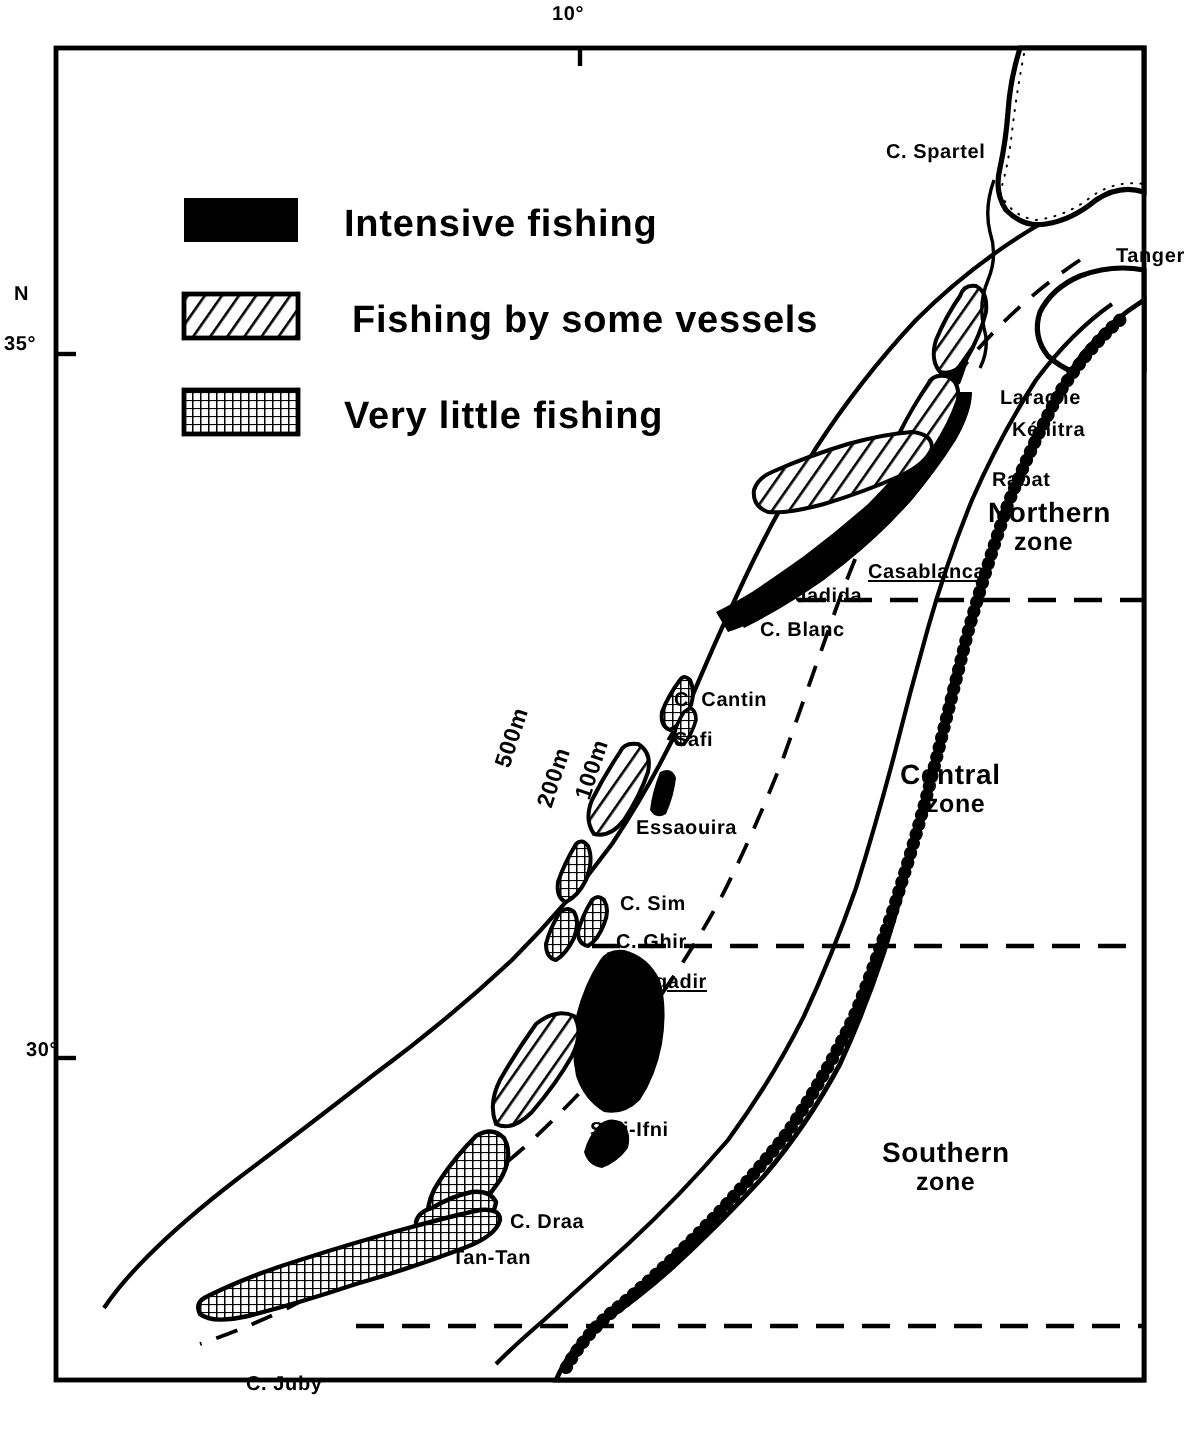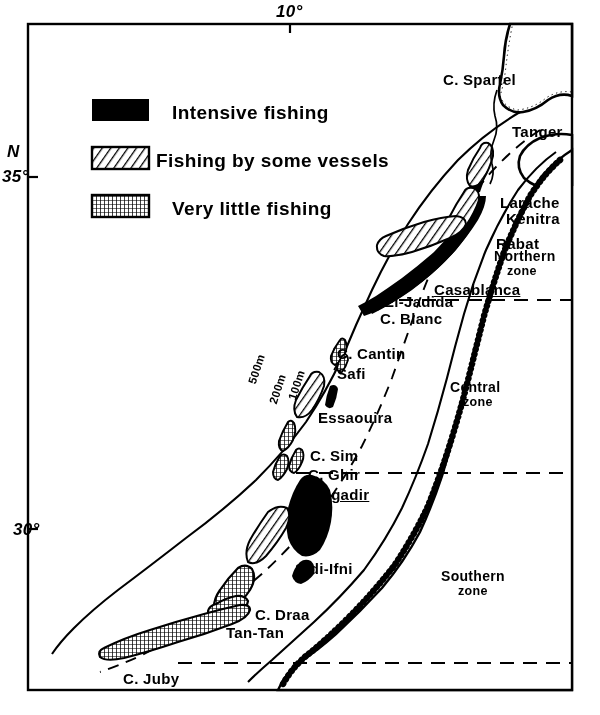--- a/index.html
+++ b/index.html
@@ -15,23 +15,23 @@
   
   .lbl{
     position:absolute;
     font-family:"Liberation Sans", sans-serif;
     font-weight:bold;
     color:#000;
     white-space:nowrap;
     letter-spacing:0.3px;
     line-height:1;
   }
-  .city{font-size:15px;}
+  .city{font-size:10px;}
   .zone{font-size:14px;text-align:center;}
-  .axis{font-size:17px;font-weight:bold;font-style:italic;}
+  .axis{font-size:10px;font-weight:bold;}
   .legend-text{font-size:19px;font-weight:bold;letter-spacing:0.4px;}
   .contour{
     font-size:11.5px;font-weight:bold;
     transform-origin:left top;
   }
 </style>
 </head>
 <body>
 
 <div id="map-root">
@@ -232,41 +232,41 @@
       <rect x="92" y="195" width="57" height="22" fill="url(#stipple)" stroke="#000" stroke-width="2.4"></rect>
     </g>
   </svg>
 
   <div class="lbl axis" style="left:276px;top:3px;">10°</div>
   <div class="lbl axis" style="left:7px;top:143px;">N</div>
   <div class="lbl axis" style="left:2px;top:168px;">35°</div>
   <div class="lbl axis" style="left:13px;top:521px;">30°</div>
 
   <div class="lbl legend-text" style="left:172px;top:103px;">Intensive fishing</div>
-  <div class="lbl legend-text" style="left:156px;top:151px;">Fishing by some vessels</div>
+  <div class="lbl legend-text" style="left:176px;top:151px;">Fishing by some vessels</div>
   <div class="lbl legend-text" style="left:172px;top:199px;">Very little fishing</div>
 
   <div class="lbl city" style="left:443px;top:72px;">C. Spartel</div>
-  <div class="lbl city" style="left:512px;top:124px;">Tanger</div>
+  <div class="lbl city" style="left:558px;top:124px;">Tanger</div>
   <div class="lbl city" style="left:500px;top:151px;margin-top:44px;">Larache</div>
   <div class="lbl city" style="left:506px;top:211px;">Kénitra</div>
   <div class="lbl city" style="left:496px;top:236px;">Rabat</div>
   <div class="lbl city" style="left:434px;top:282px;text-decoration:underline;">Casablanca</div>
   <div class="lbl city" style="left:384px;top:294px;">El-Jadida</div>
   <div class="lbl city" style="left:380px;top:311px;">C. Blanc</div>
   <div class="lbl city" style="left:337px;top:346px;">C. Cantin</div>
   <div class="lbl city" style="left:337px;top:366px;">Safi</div>
   <div class="lbl city" style="left:318px;top:410px;">Essaouira</div>
   <div class="lbl city" style="left:310px;top:448px;">C. Sim</div>
   <div class="lbl city" style="left:308px;top:467px;">C. Ghir</div>
   <div class="lbl city" style="left:320px;top:487px;text-decoration:underline;">Agadir</div>
   <div class="lbl city" style="left:295px;top:561px;">Sidi-Ifni</div>
   <div class="lbl city" style="left:255px;top:607px;">C. Draa</div>
   <div class="lbl city" style="left:226px;top:625px;">Tan-Tan</div>
-  <div class="lbl city" style="left:123px;top:671px;">C. Juby</div>
+  <div class="lbl city" style="left:123px;top:688px;">C. Juby</div>
 
   <div class="lbl zone" style="left:494px;top:249px;">Northern</div>
   <div class="lbl zone" style="left:507px;top:265px;font-size:12.5px;">zone</div>
 
   <div class="lbl zone" style="left:450px;top:380px;">Central</div>
   <div class="lbl zone" style="left:463px;top:396px;font-size:12.5px;">zone</div>
 
   <div class="lbl zone" style="left:441px;top:569px;">Southern</div>
   <div class="lbl zone" style="left:458px;top:585px;font-size:12.5px;">zone</div>
 

